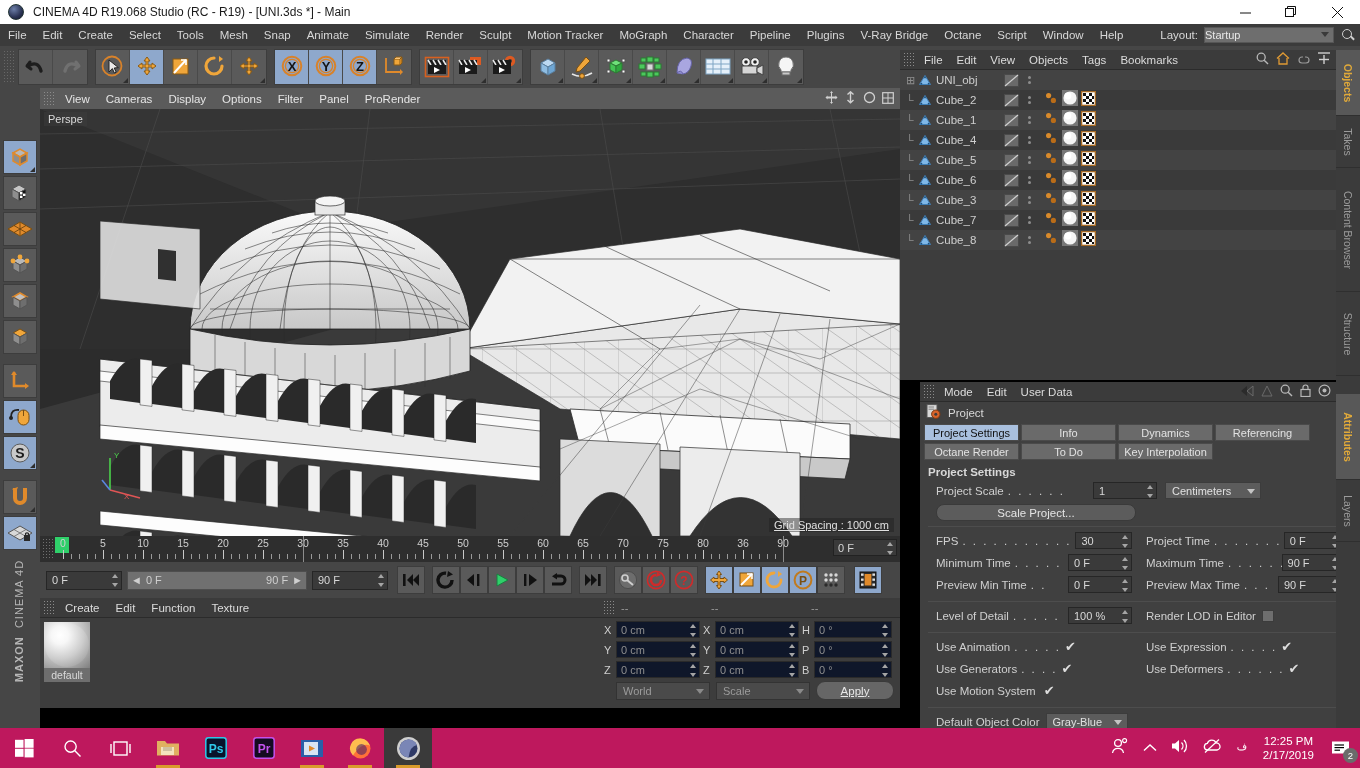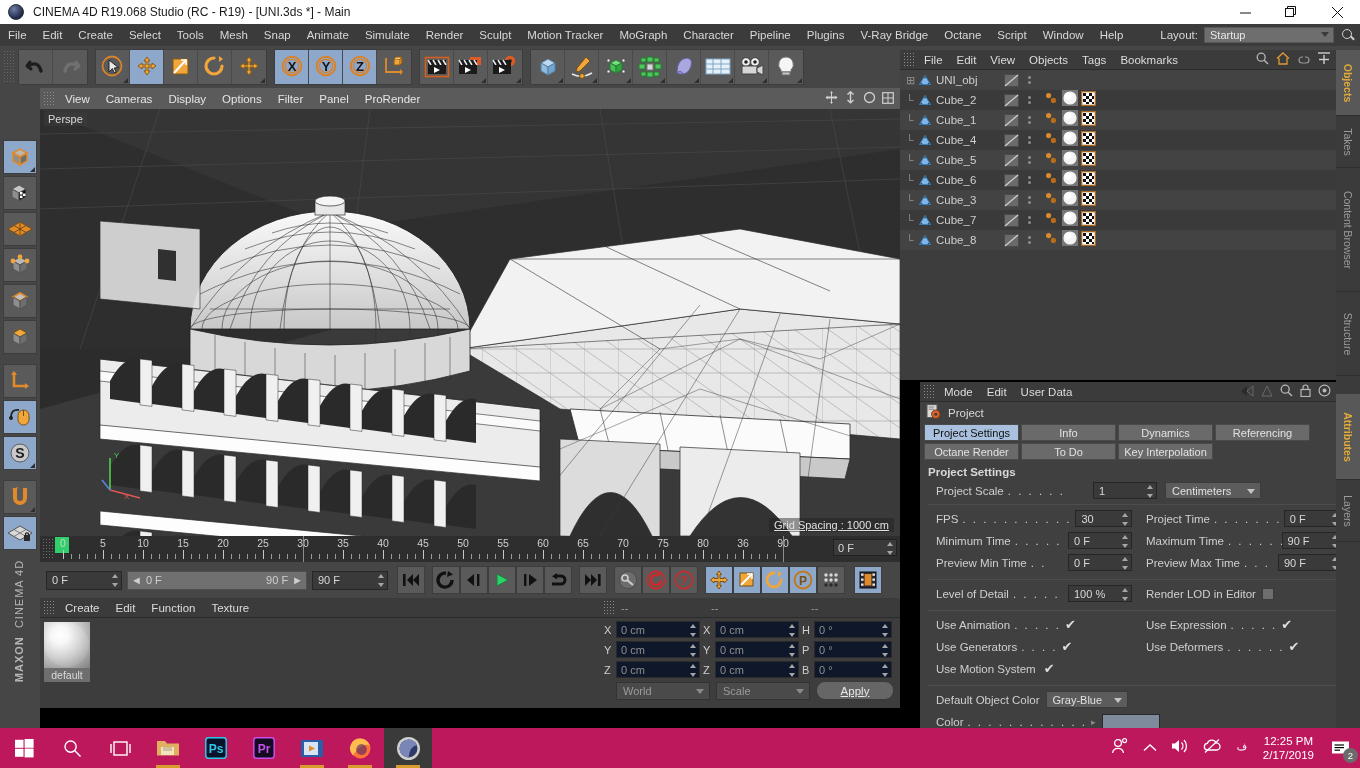--- a/index.html
+++ b/index.html
@@ -35,21 +35,21 @@
   }
   .menubar .mi {
     font-size:11.5px; color:#d8d8d8; padding:0 8px; height:22px;
     display:flex; align-items:center; white-space:nowrap;
   }
   .layoutwrap { margin-left:auto; display:flex; align-items:center; padding-right:4px; }
   .layoutwrap .lbl { font-size:11.5px; color:#d8d8d8; margin-right:6px; }
   .layoutsel {
     width:130px; height:16px; background:#6e6e6e; border:1px solid #565656;
     font-size:11px; color:#e8e8e8; display:flex; align-items:center;
-    padding-left:5px; position:relative;
+    position:relative;
   }
   .layoutsel .arw { position:absolute; right:4px; top:4px;
     border-left:4px solid transparent; border-right:4px solid transparent;
     border-top:5px solid #3a3a3a; }
   .mag { width:16px; height:16px; margin-left:6px; position:relative; }
   .mag:after{ content:""; position:absolute; left:2px; top:2px; width:8px;height:8px;
     border:1.5px solid #cfcfcf; border-radius:50%;}
   .mag:before{ content:""; position:absolute; left:10px; top:10px; width:5px;height:1.5px;
     background:#cfcfcf; transform:rotate(45deg);}
 
@@ -1765,20 +1765,23 @@
             <i class="u"></i>
             <i class="d"></i>
           </i>
       </div>
       <div class="combo" style="width:96px;margin-right:95px;">
         <span>Centimeters</span>
         <i class="arw"></i>
       </div>
     </div>
 
+    <div class="frow" style="padding-left:16px;">
+      <div class="scalebtn" style="width:200px;">Scale Project...</div>
+    </div>
 
     <div class="divln"></div>
 
     <div style="display:flex;">
       <div style="width:218px;">
         <div class="frow">
           <span class="flabel">FPS</span>
           <span class="flabel" style="margin-left:4px;letter-spacing:2px;overflow:hidden;">. . . . . . . . . . . . .</span>
           <div class="ffield" style="width:64px;margin-left:auto;margin-right:6px;">
               <span>30</span>

